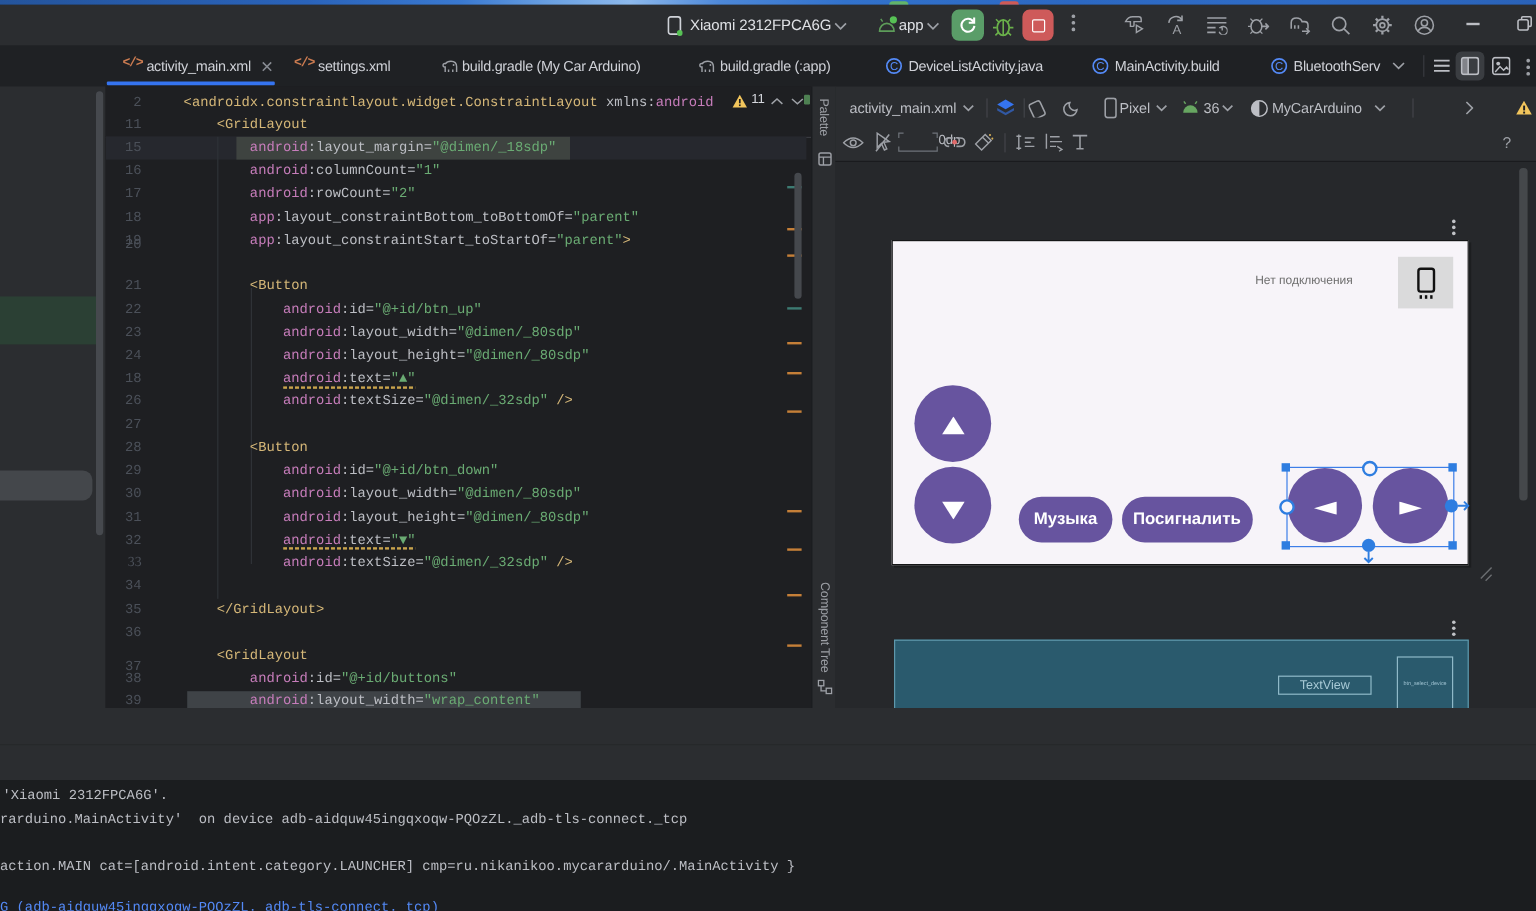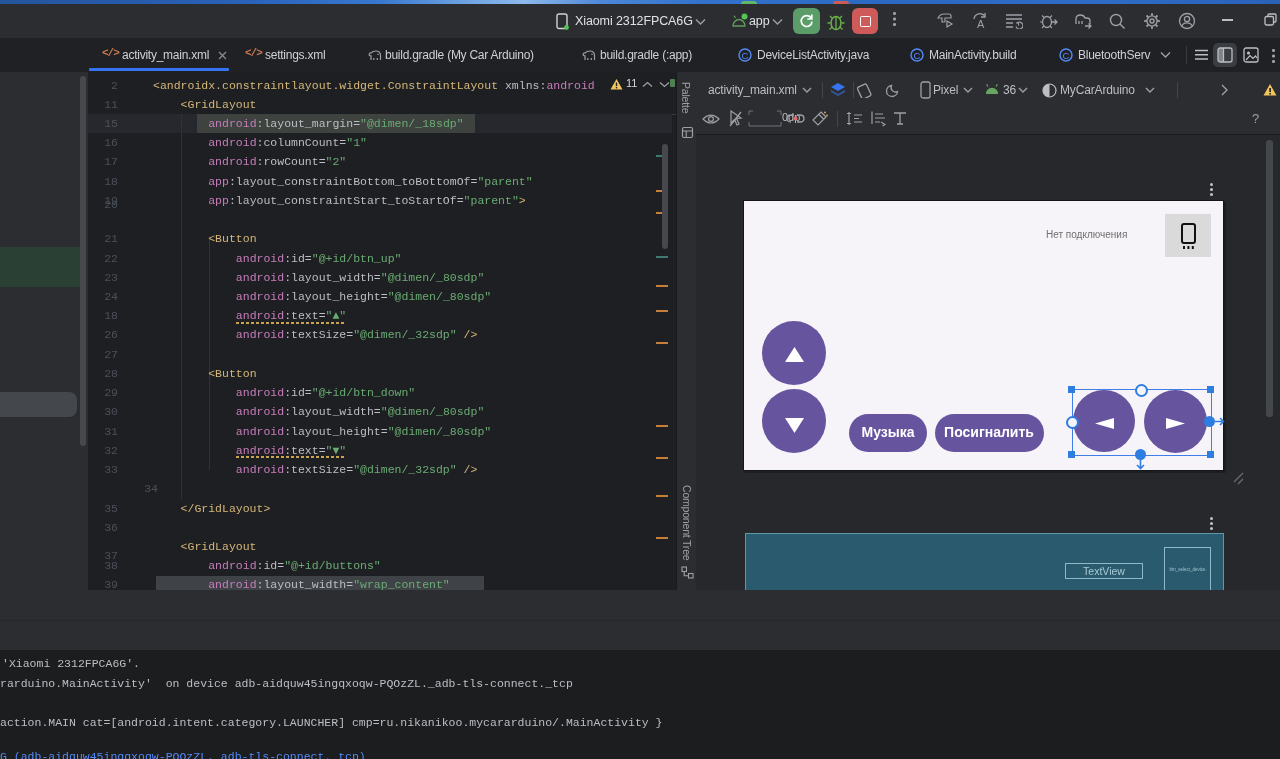--- a/index.html
+++ b/index.html
@@ -229,23 +229,23 @@
     <div class="ln" style="top:291.95px;">28</div>
     <div class="cl" style="top:291.95px;"><span class="an">        </span><span class="tg">&lt;Button</span></div>
     <div class="ln" style="top:311.18px;">29</div>
     <div class="cl" style="top:311.18px;"><span class="an">            </span><span class="ns">android</span><span class="an">:id=</span><span class="st">"@+id/btn_down"</span></div>
     <div class="ln" style="top:330.41px;">30</div>
     <div class="cl" style="top:330.41px;"><span class="an">            </span><span class="ns">android</span><span class="an">:layout_width=</span><span class="st">"@dimen/_80sdp"</span></div>
     <div class="ln" style="top:349.64px;">31</div>
     <div class="cl" style="top:349.64px;"><span class="an">            </span><span class="ns">android</span><span class="an">:layout_height=</span><span class="st">"@dimen/_80sdp"</span></div>
     <div class="ln" style="top:368.87px;">32</div>
     <div class="cl" style="top:368.87px;"><span class="an">            </span><span class="ns">android</span><span class="an">:text=</span><span class="st">"▼"</span></div>
-    <div class="ln" style="top:388.10px;">33</div>
+    <div class="ln" style="top:388.10px;font-family:Liberation Serif, serif;">33</div>
     <div class="cl" style="top:388.10px;"><span class="an">            </span><span class="ns">android</span><span class="an">:textSize=</span><span class="st">"@dimen/_32sdp"</span><span class="an"> </span><span class="tg">/&gt;</span></div>
-    <div class="ln" style="top:407.33px;padding-left:40px;">34</div>
+    <div class="ln" style="top:407.33px;">34</div>
     <div class="ln" style="top:426.56px;">35</div>
     <div class="cl" style="top:426.56px;"><span class="an">    </span><span class="tg">&lt;/GridLayout&gt;</span></div>
     <div class="ln" style="top:445.79px;">36</div>
     <div class="ln" style="top:474px;">37</div>
     <div class="cl" style="top:465.02px;"><span class="an">    </span><span class="tg">&lt;GridLayout</span></div>
     <div class="ln" style="top:484.25px;">38</div>
     <div class="cl" style="top:484.25px;"><span class="an">        </span><span class="ns">android</span><span class="an">:id=</span><span class="st">"@+id/buttons"</span></div>
     <div class="ln" style="top:503.48px;">39</div>
     <div class="cl" style="top:503.48px;"><span class="an">        </span><span class="ns">android</span><span class="an">:layout_width=</span><span class="st">"wrap_content"</span></div>
     <div class="abs" style="left:148px;top:249.5px;width:110px;height:2px;background:repeating-linear-gradient(90deg,#c8a34c 0 3px,transparent 3px 5px);"></div>

